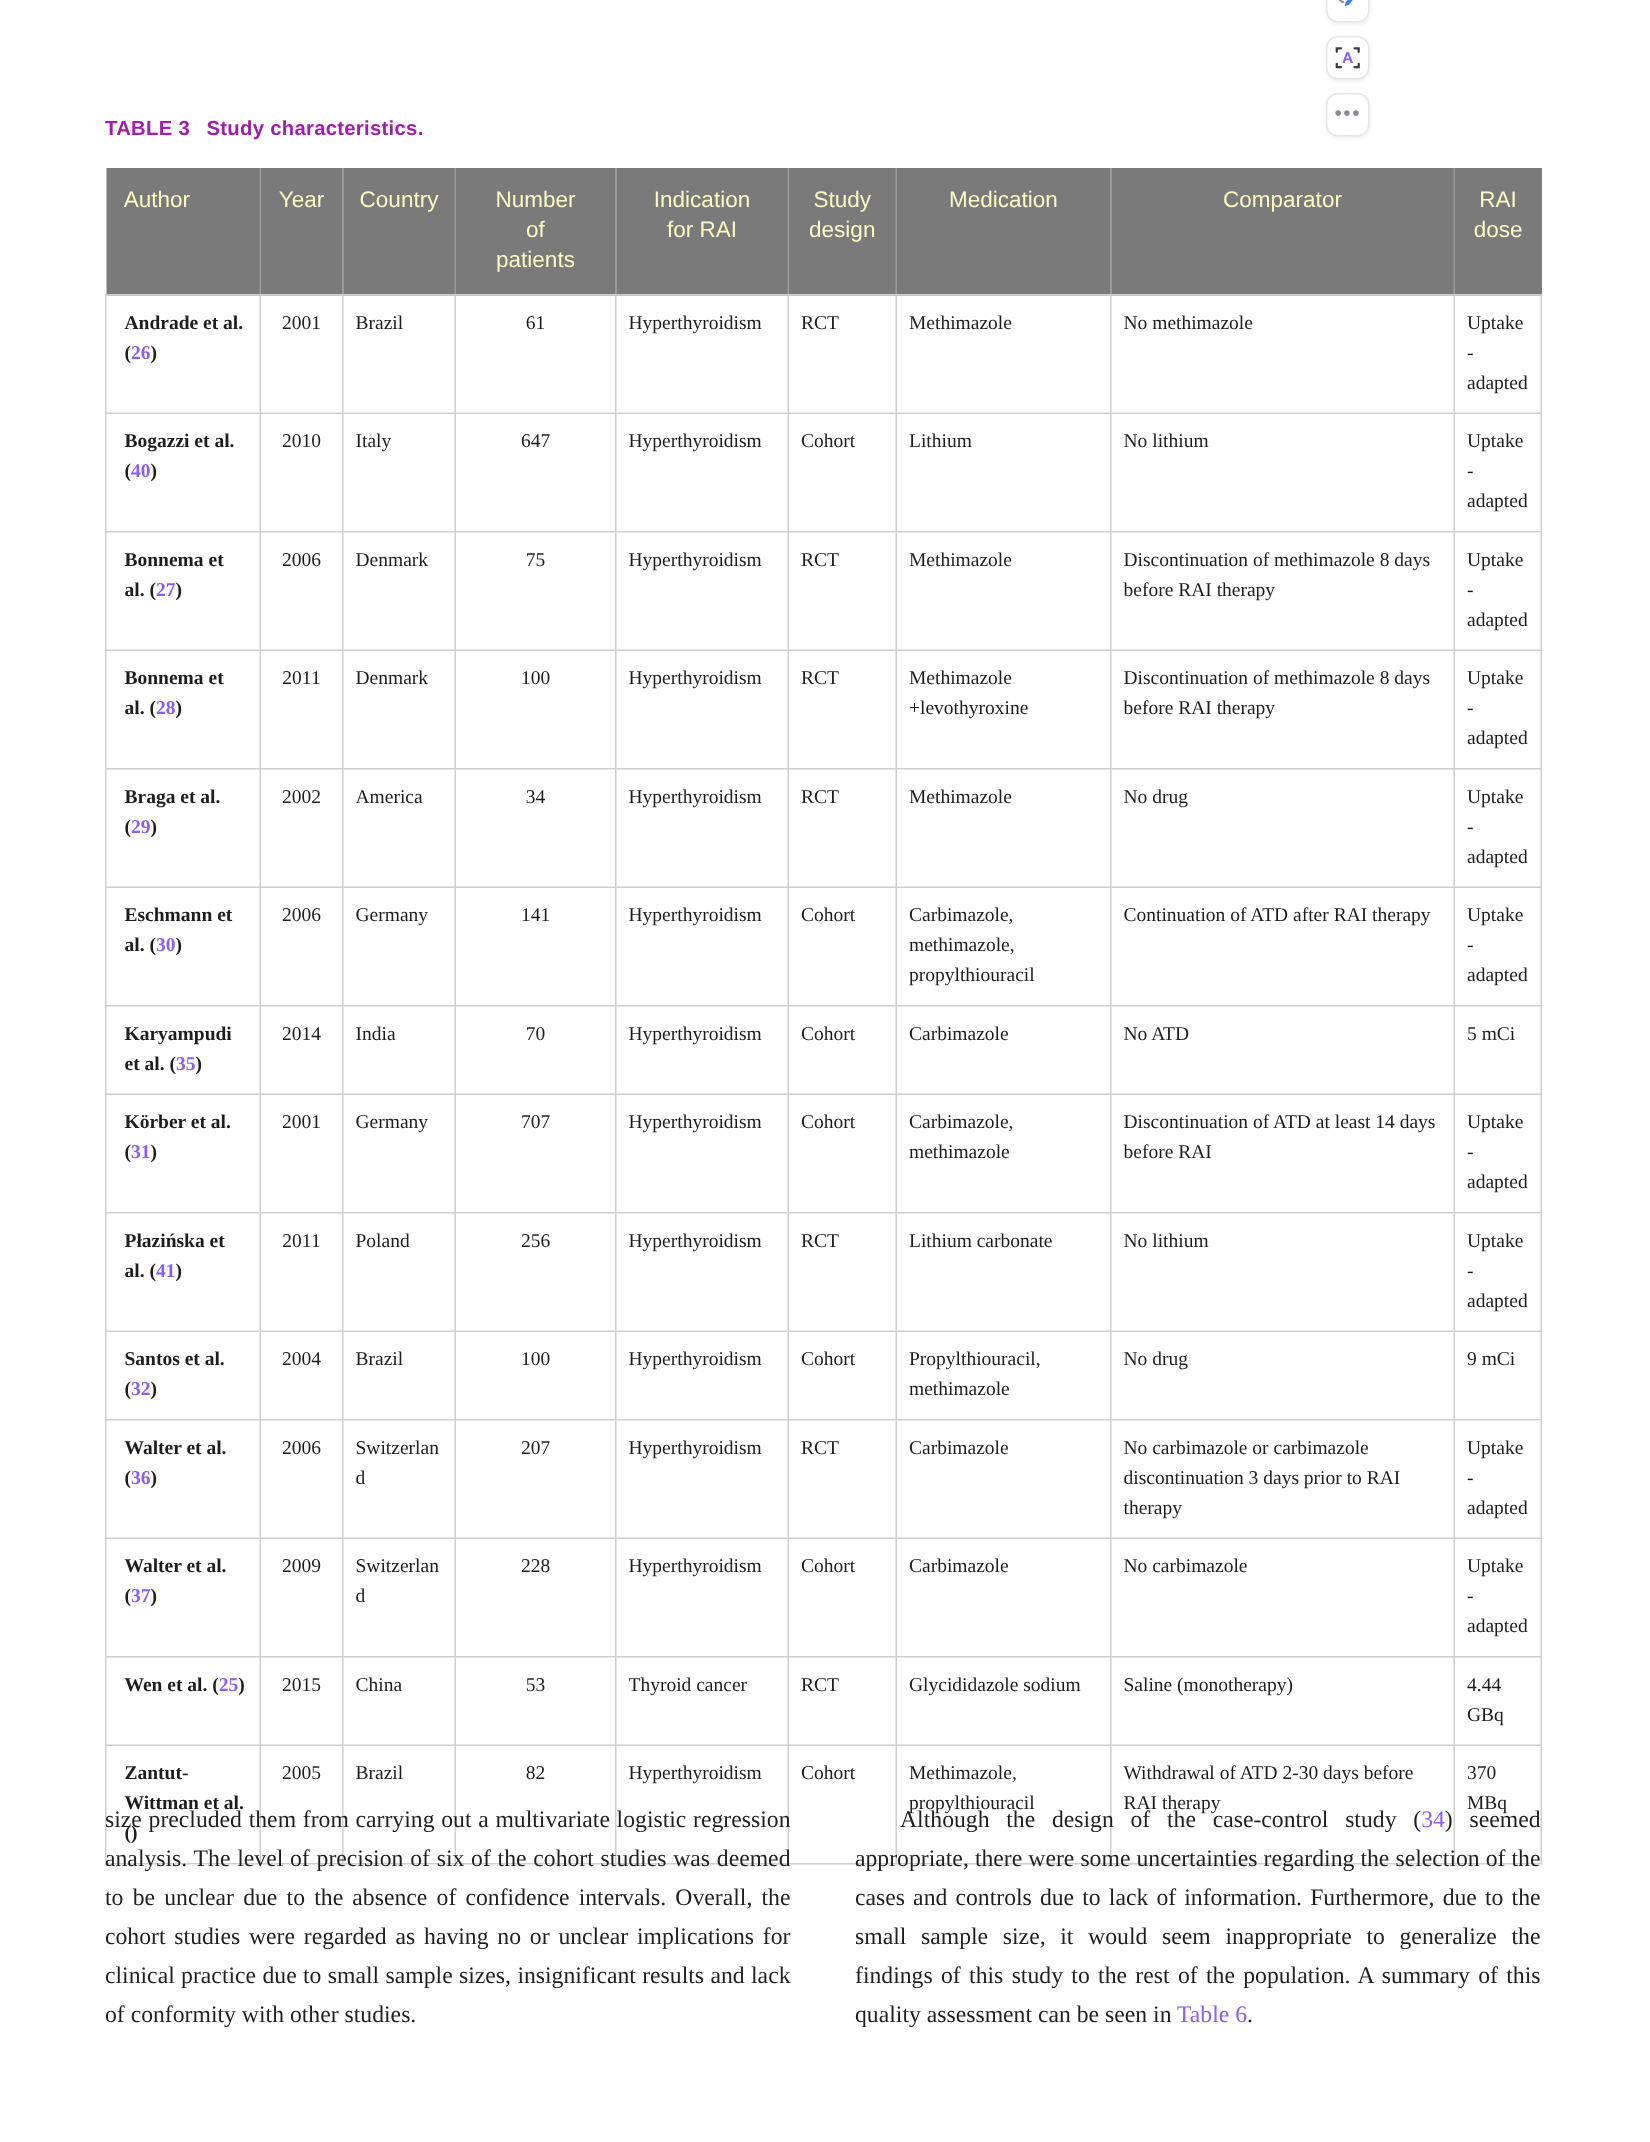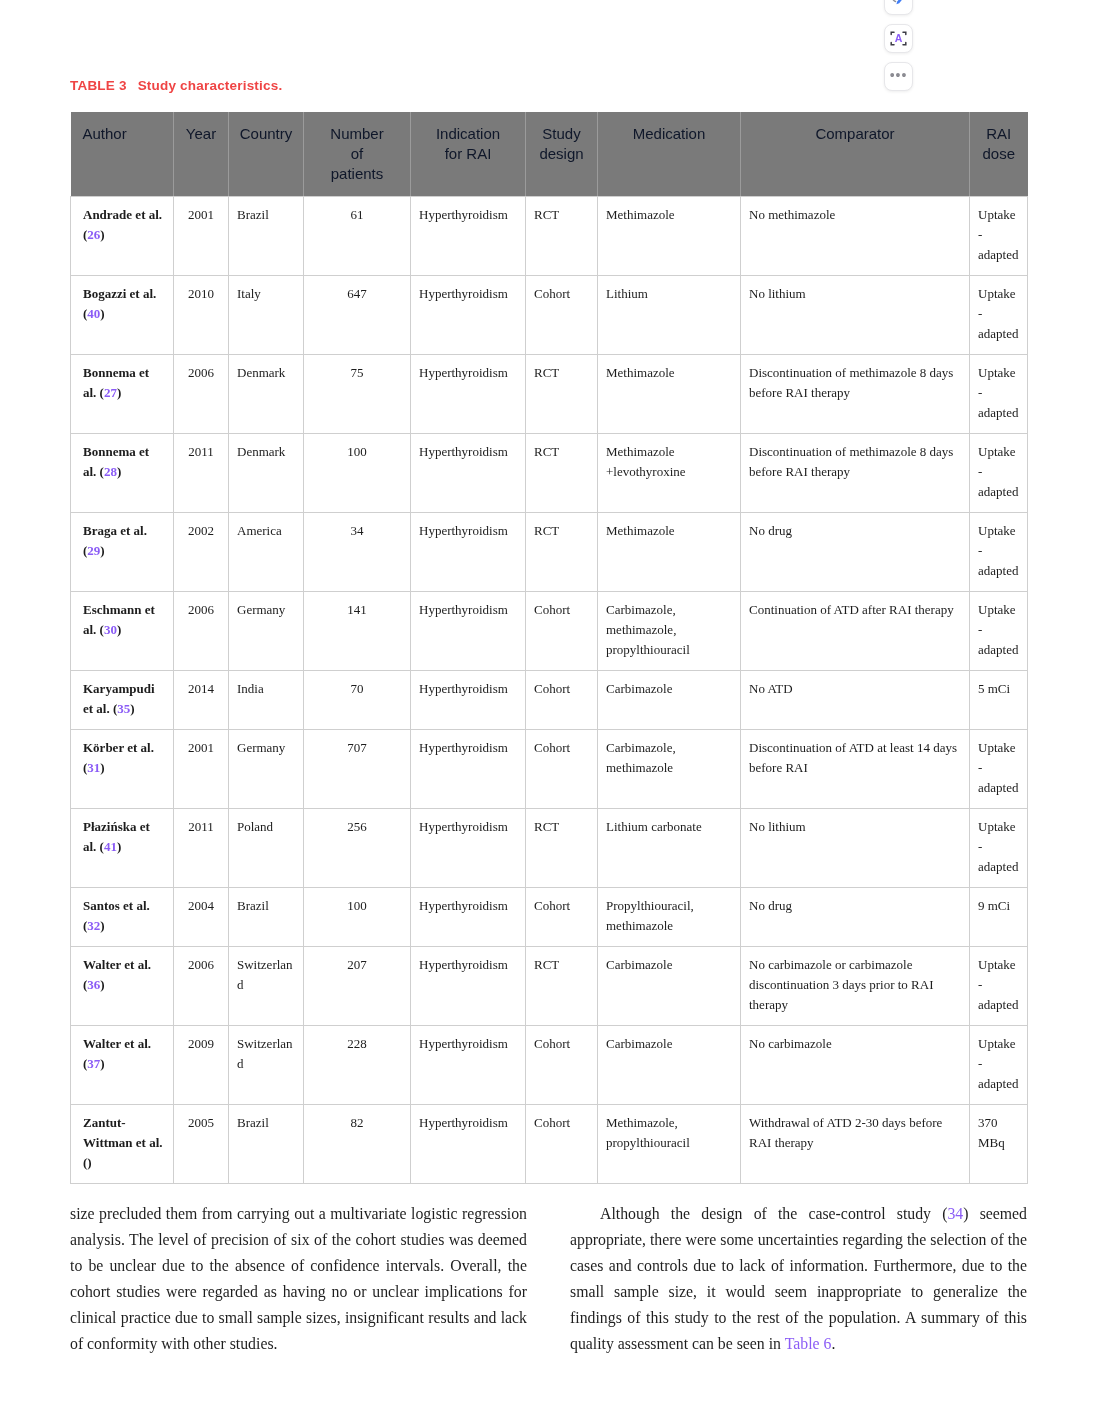--- a/index.html
+++ b/index.html
@@ -23,33 +23,33 @@
     display:flex;align-items:center;justify-content:center;
     box-shadow:0 1px 3px rgba(0,0,0,.07);
     cursor:pointer;padding:0;
   }
   .fbtn .ellipsis{font-family:"Liberation Sans",sans-serif;color:#8b8b92;font-size:14px;line-height:1;letter-spacing:1px;margin-top:-4px;}
 
   
   .table-label{
     position:absolute;left:70px;top:78px;
     font-family:"Liberation Sans",sans-serif;
-    font-weight:bold;font-size:13.5px;color:#ef4444;
+    font-weight:bold;font-size:13.5px;color:#a21caf;
     letter-spacing:.2px;
   }
   .table-label .cap{margin-left:11px;}
 
   
   table.study{
     position:absolute;left:70px;top:112px;
     width:957px;table-layout:fixed;
     border-collapse:collapse;
   }
   table.study thead th{
-    background:#7a7a7a;color:#0f172a;
+    background:#7a7a7a;color:#fef9c3;
     font-family:"Liberation Sans",sans-serif;
     font-weight:400;font-size:15px;line-height:20px;
     text-align:center;vertical-align:top;
     padding:12px 6px 12px;
     white-space:pre-line;
     border-left:1px solid #9b9b9b;
     border-bottom:1px solid #cfcfcf;
   }
   table.study thead th:first-child{text-align:left;padding-left:12px;border-left:none;}
   table.study tbody td{
@@ -273,20 +273,31 @@
         <td class="year">2009</td>
         <td class="country">Switzerland</td>
         <td class="patients">228</td>
         <td class="indication">Hyperthyroidism</td>
         <td class="design">Cohort</td>
         <td class="medication">Carbimazole</td>
         <td class="comparator">No carbimazole</td>
         <td class="dose">Uptake-adapted</td>
       </tr>
       <tr>
+        <td class="author">Wen et al. (<span class="ref">25</span>)</td>
+        <td class="year">2015</td>
+        <td class="country">China</td>
+        <td class="patients">53</td>
+        <td class="indication">Thyroid cancer</td>
+        <td class="design">RCT</td>
+        <td class="medication">Glycididazole sodium</td>
+        <td class="comparator">Saline (monotherapy)</td>
+        <td class="dose">4.44 GBq</td>
+      </tr>
+      <tr>
         <td class="author">Zantut-Wittman et al. ()</td>
         <td class="year">2005</td>
         <td class="country">Brazil</td>
         <td class="patients">82</td>
         <td class="indication">Hyperthyroidism</td>
         <td class="design">Cohort</td>
         <td class="medication">Methimazole, propylthiouracil</td>
         <td class="comparator">Withdrawal of ATD 2-30 days before RAI therapy</td>
         <td class="dose">370 MBq</td>
       </tr>

